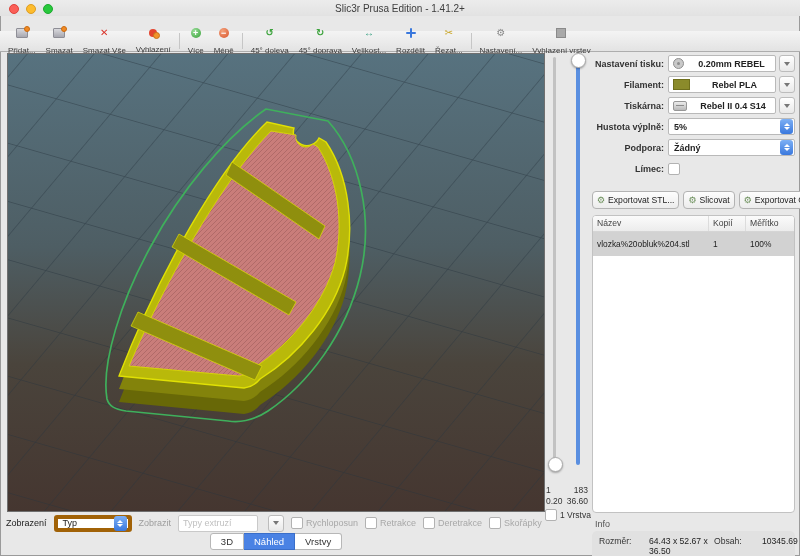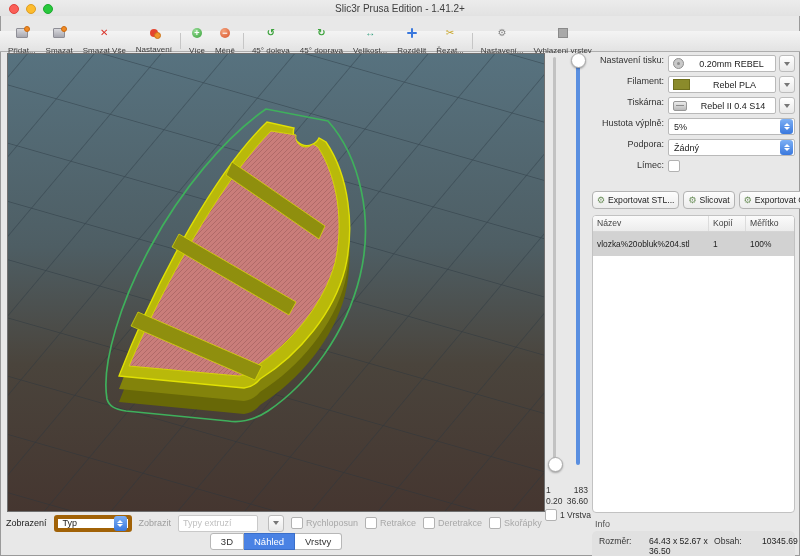--- a/index.html
+++ b/index.html
@@ -67,21 +67,21 @@
   .thumb{position:absolute;width:13px;height:13px;border-radius:50%;background:#fff;border:1px solid #aaa;box-shadow:0 1px 2px rgba(0,0,0,.3);}
   .thumb.bottom{left:4px;top:404px;}
   .thumb.top{left:27px;top:0px;}
   .slider-vals{position:absolute;left:0px;top:432px;width:46px;font-size:8.5px;color:#333;}
   .sv-row{display:flex;justify-content:space-between;padding:0 2px;margin-bottom:1px;}
   .single-layer{position:absolute;left:1px;top:456px;display:flex;align-items:center;gap:3px;font-size:8.5px;color:#333;white-space:nowrap;}
   .cb{width:10px;height:10px;border:1px solid #b2b2b2;border-radius:2px;background:#fff;flex:none;}
 
   
   .rpanel{position:absolute;left:592px;top:55px;width:203px;}
-  .prow{display:flex;margin-bottom:4px;height:17px;}
+  .prow{display:flex;align-items:center;margin-bottom:4px;height:17px;font-weight:bold;}
   .plabel{width:72px;text-align:right;font-size:9px;color:#333;margin-right:4px;flex:none;white-space:nowrap;}
   .combo{flex:1;height:17px;box-sizing:border-box;border:1px solid #b9b9b9;border-radius:2px;background:#fff;
          display:flex;align-items:center;font-size:9px;}
   .combo .cicon{margin:0 4px 0 4px;flex:none;display:flex;align-items:center;}
   .combo .cval{flex:1;text-align:center;color:#222;white-space:nowrap;overflow:hidden;}
   .combo-btn{width:16px;height:17px;box-sizing:border-box;margin-left:3px;border:1px solid #bcbcbc;border-radius:3px;
          background:linear-gradient(#ffffff,#e9e9e9);display:flex;align-items:center;justify-content:center;flex:none;}
   .combo-btn i{width:0;height:0;border-left:3px solid transparent;border-right:3px solid transparent;border-top:4px solid #777;}
   .i-disc{width:9px;height:9px;border-radius:50%;background:#c9c9c9;border:1px solid #909090;position:relative;}
   .i-disc::after{content:"";position:absolute;left:3px;top:3px;width:3px;height:3px;border-radius:50%;background:#8f8f8f;}
@@ -169,21 +169,21 @@
     <div class="titem">
       <span class="ticon">
           <span class="gi gi-x"></span>
         </span>
       <span class="lab">Smazat Vše</span>
     </div>
     <div class="titem">
       <span class="ticon">
           <span class="i-arrange"></span>
         </span>
-      <span class="lab">Nastavení</span>
+      <span class="lab">Vyhlazení</span>
     </div>
     <div class="tsep"></div>
     <div class="titem">
       <span class="ticon">
           <span class="i-round i-plus"></span>
         </span>
       <span class="lab">Více</span>
     </div>
     <div class="titem">
       <span class="ticon">

